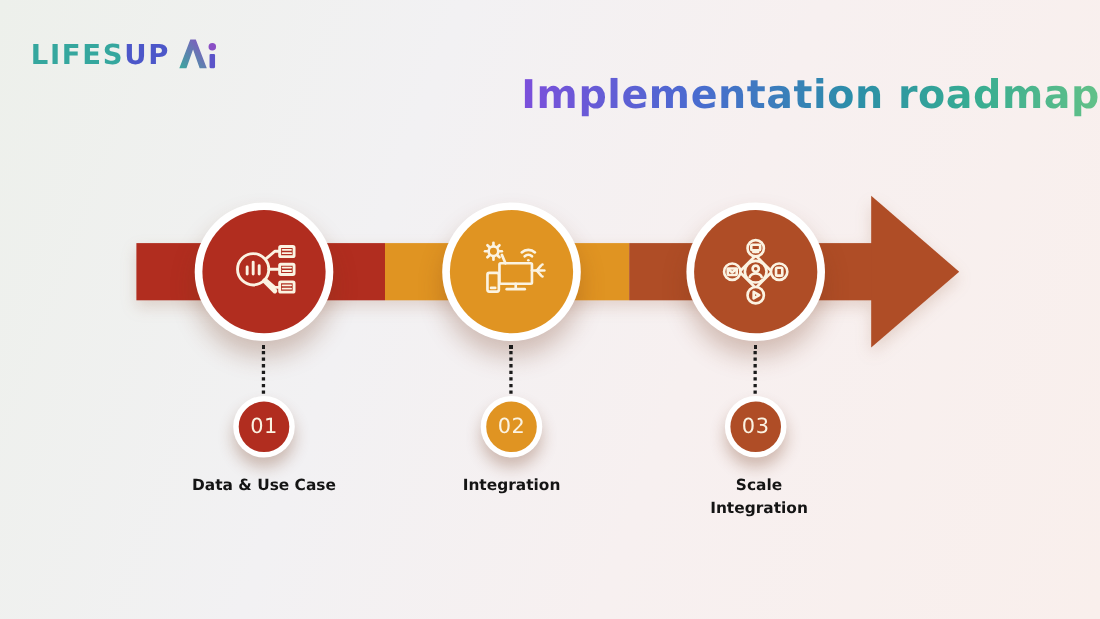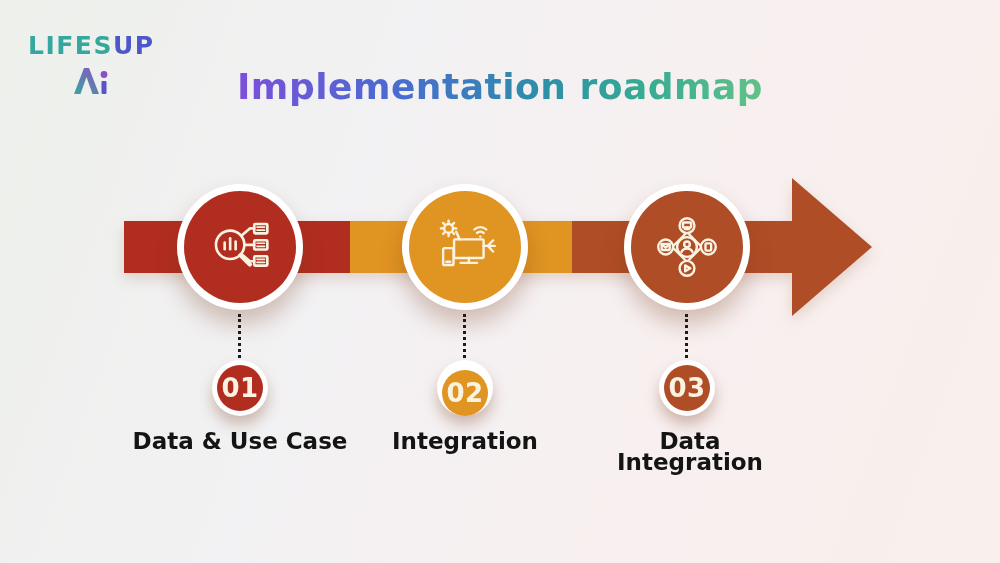--- a/index.html
+++ b/index.html
@@ -1,53 +1,53 @@
 <!DOCTYPE html>
 <html><head>
 <meta charset="utf-8">
 <style>
   html,body{margin:0;padding:0;}
   body{
     width:1000px;height:563px;position:relative;overflow:hidden;
     background:linear-gradient(110deg,#edf0eb 0%,#f2f1f3 35%,#f7f0f0 62%,#f9efec 100%);
     font-family:"DejaVu Sans","Liberation Sans",sans-serif;
   }
-  .logo{position:absolute;left:28px;top:33px;display:flex;align-items:center;gap:7px;flex-direction:column;}
+  .logo{position:absolute;left:28px;top:33px;display:flex;align-items:center;gap:7px;}
   .logo-text{font-size:25px;font-weight:800;letter-spacing:1.5px;line-height:1;}
   .logo-primary{color:#35A79E;}
   .logo-secondary{color:#4C57C9;}
-  .title-wrap{position:absolute;top:66px;left:0;width:1000px;text-align:center;}
+  .title-wrap{position:absolute;top:66px;left:0;width:1000px;text-align:right;}
   .title{
     display:inline-block;font-size:36px;font-weight:800;letter-spacing:0.5px;
     background:linear-gradient(90deg,#7C4FDB 0%,#4A6BD0 30%,#2C8FA8 58%,#37AC92 78%,#63C188 100%);
     -webkit-background-clip:text;background-clip:text;color:transparent;
   }
   .banner-svg{position:absolute;left:0;top:0;filter:drop-shadow(0 6px 7px rgba(140,70,35,0.18));}
   .step-circle{
     position:absolute;top:184px;width:126px;height:126px;border-radius:50%;background:#ffffff;
     box-shadow:0 14px 22px rgba(115,55,25,0.28);
     display:flex;align-items:center;justify-content:center;
   }
   .step-circle-inner{width:112px;height:112px;border-radius:50%;display:flex;align-items:center;justify-content:center;}
   .circle-1{left:177px;} .circle-2{left:402px;} .circle-3{left:624px;}
   .connector{position:absolute;top:314px;height:44px;width:0;border-left:3px dotted #1b1b1b;}
   .conn-1{left:238px;} .conn-2{left:463px;} .conn-3{left:685px;}
   .badge{
     position:absolute;top:360px;width:56px;height:56px;border-radius:50%;background:#ffffff;
     box-shadow:0 9px 14px rgba(115,55,25,0.3);
     display:flex;align-items:center;justify-content:center;
   }
-  .badge-1{left:212px;} .badge-2{left:437px;align-items:flex-end;} .badge-3{left:659px;justify-content:center;}
+  .badge-1{left:212px;} .badge-2{left:437px;} .badge-3{left:659px;justify-content:center;}
   .badge-inner{
     width:46px;height:46px;border-radius:50%;display:flex;align-items:center;justify-content:center;
-    color:#FBF3E2;font-weight:700;font-size:26px;letter-spacing:0.5px;
+    color:#FBF3E2;font-weight:400;font-size:19px;letter-spacing:0.5px;
   }
   .step-label{
     position:absolute;top:431px;width:240px;text-align:center;
-    font-size:23px;font-weight:800;color:#141414;line-height:21px;
+    font-size:14px;font-weight:800;color:#141414;line-height:21px;
   }
   .label-1{left:120px;} .label-2{left:345px;} .label-3{left:570px;}
 </style>
 </head>
 <body>
 
 <div class="logo">
   <div class="logo-text">
     <span class="logo-primary">LIFES</span><span class="logo-secondary">UP</span>
   </div>
@@ -176,15 +176,15 @@
 </div>
 
 <div class="step-label label-1">
   <div>Data &amp; Use Case</div>
 </div>
 <div class="step-label label-2">
   <div>Integration</div>
   <div></div>
 </div>
 <div class="step-label label-3">
-  <div>Data</div>
+  <div>Scale</div>
   <div>Integration</div>
 </div>
 
 </body></html>

